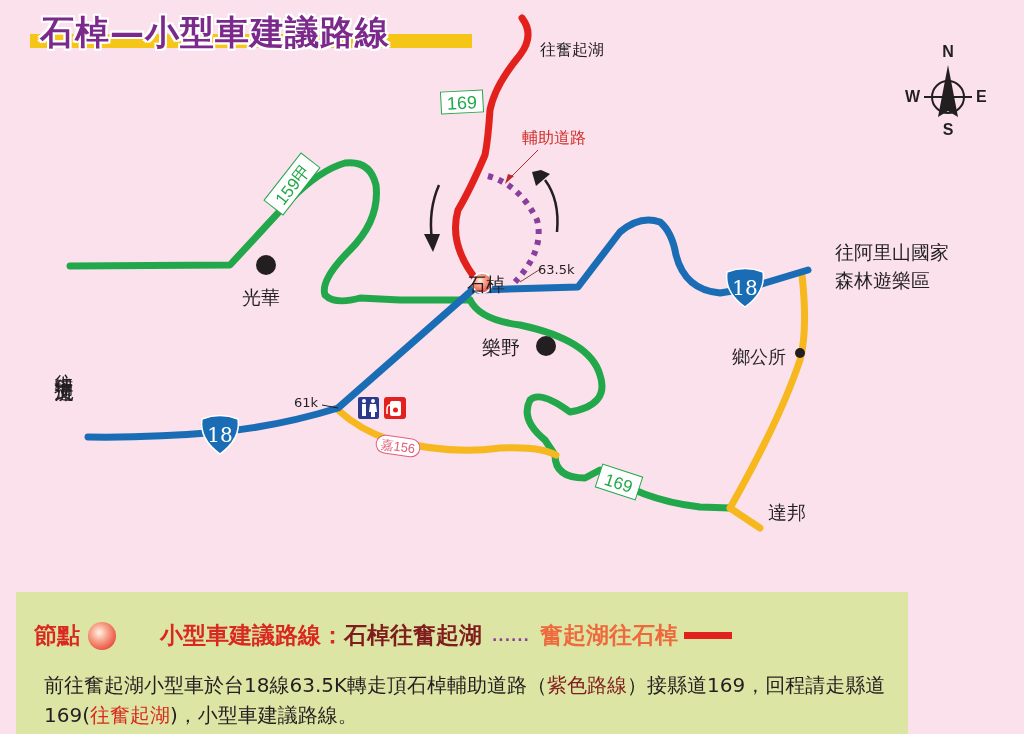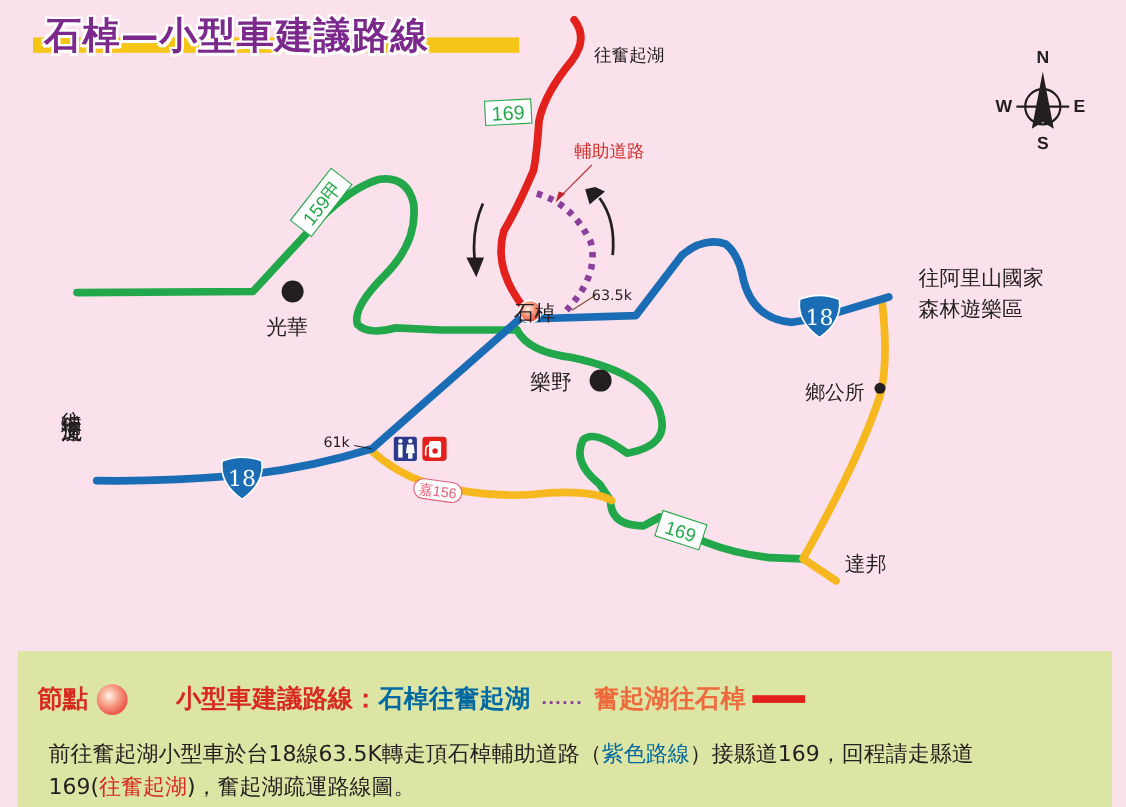--- a/index.html
+++ b/index.html
@@ -8,24 +8,24 @@
   svg.map { position:absolute; left:0; top:0; width:1024px; height:734px; }
   .title-wrap { position:absolute; left:30px; top:10px; height:40px; }
   .title-bar { position:absolute; left:0; top:24px; width:442px; height:14px; background:#f5c518; }
   .title { position:absolute; left:10px; top:0; font-size:34px; font-weight:bold; color:#7b2a8c;
            letter-spacing:1px; white-space:nowrap;
            text-shadow: 2px 0 #fff, -2px 0 #fff, 0 2px #fff, 0 -2px #fff, 2px 2px #fff, -2px -2px #fff, 2px -2px #fff, -2px 2px #fff; }
   .label { position:absolute; font-size:19px; color:#231f20; white-space:nowrap; }
   .label.small { font-size:13px; }
   .label.vert { writing-mode:vertical-rl; letter-spacing:2px; font-size:19px; }
   .label.aux { color:#d0302a; font-size:16px; }
-  .legend { position:absolute; left:16px; top:592px; width:995px; height:142px; background:#dde5a4; }
+  .legend { position:absolute; left:16px; top:592px; width:863px; height:142px; background:#dde5a4;padding-left:29px; }
   .legend-row1 { position:absolute; left:18px; top:28px; font-size:23px; font-weight:bold; white-space:nowrap; display:flex; align-items:center; }
   .red { color:#d9281f; }
-  .purple { color:#0369a1; }
+  .purple { color:#7f1d1d; }
   .orange { color:#ee6a3c; }
   .node-dot { display:inline-block; width:28px; height:28px; border-radius:50%;
               background: radial-gradient(circle at 40% 38%, #fff3ea 0%, #f8a38a 35%, #e8453a 80%);
               margin:0 44px 0 8px; }
   .dots { color:#8a3f9c; font-size:14px; letter-spacing:1px; margin:0 10px 0 10px; }
   .redbar { display:inline-block; width:48px; height:7px; background:#e2211c; margin-left:6px; }
   .legend-text { position:absolute; left:28px; top:78px; font-size:20px; color:#231f20; line-height:30px; width:900px; }
 </style>
 </head>
 <body>
@@ -146,14 +146,14 @@
 <div class="legend">
   <div class="legend-row1">
     <span class="red">節點</span>
     <span class="node-dot"></span>
     <span class="red">小型車建議路線：</span>
     <span class="purple">石棹往奮起湖</span>
     <span class="dots">......</span>
     <span class="orange">奮起湖往石棹</span>
     <span class="redbar"></span>
   </div>
-  <div class="legend-text"><span>前往奮起湖小型車於台18線63.5K轉走頂石棹輔助道路（</span><span class="purple">紫色路線</span><span>）接縣道169，回程請走縣道169(</span><span class="red">往奮起湖</span><span>)，奮起湖疏運路線圖。</span></div>
+  <div class="legend-text"><span>前往奮起湖小型車於台18線63.5K轉走頂石棹輔助道路（</span><span class="purple">紫色路線</span><span>）接縣道169，回程請走縣道169(</span><span class="red">往奮起湖</span><span>)，小型車建議路線。</span></div>
 </div>
 
 </body></html>

